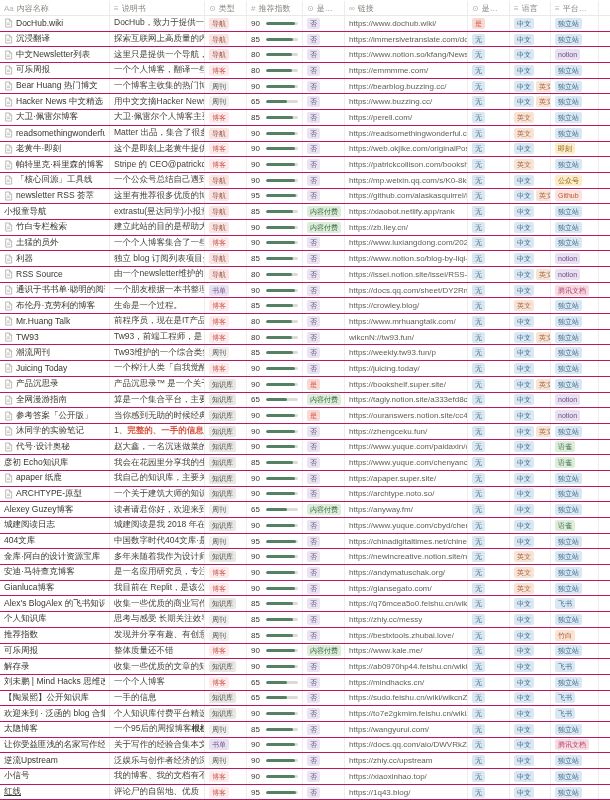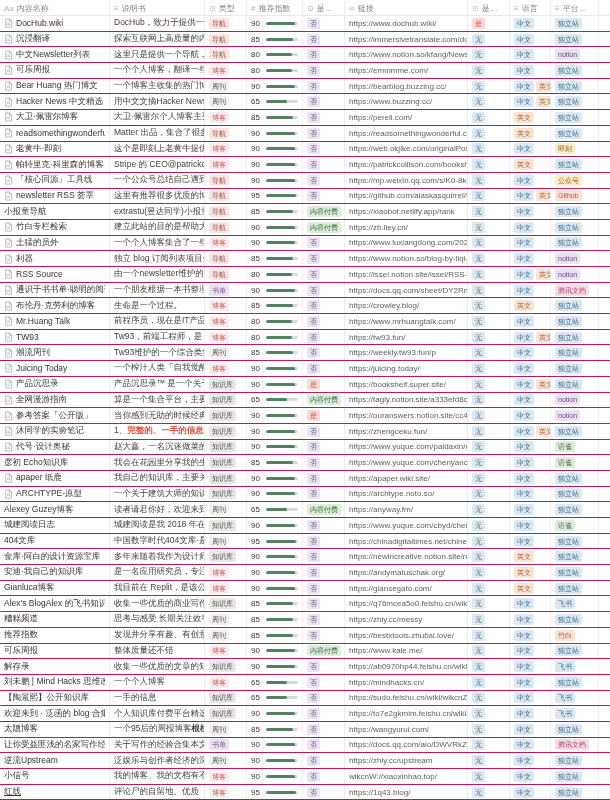--- a/index.html
+++ b/index.html
@@ -831,21 +831,21 @@
         <div class="td score-cell">
           <span class="score-num">80</span>
           <div class="bar" style="background: rgb(220, 218, 213);">
             <div class="bar-fill" style="width: 80%; background: rgb(84, 129, 100);"></div>
           </div>
         </div>
         <div class="td">
           <span class="tag" style="background: rgb(234, 228, 240); color: rgb(108, 90, 140);">否</span>
         </div>
         <div class="td">
-          <span class="link">https://tw93.fun/</span>
+          <span class="link">wikcnN://tw93.fun/</span>
         </div>
         <div class="td">
           <span class="tag" style="background: rgb(217, 232, 242); color: rgb(58, 101, 134);">无</span>
         </div>
         <div class="td tags">
           <span class="tag" style="background: rgb(217, 232, 242); color: rgb(58, 101, 134);">中文</span>
           <span class="tag" style="background: rgb(249, 227, 210); color: rgb(162, 106, 79);">英文</span>
         </div>
         <div class="td tags">
           <span class="tag" style="background: rgb(217, 232, 242); color: rgb(58, 101, 134);">独立站</span>
@@ -1163,21 +1163,21 @@
         <div class="td score-cell">
           <span class="score-num">90</span>
           <div class="bar" style="background: rgb(220, 218, 213);">
             <div class="bar-fill" style="width: 90%; background: rgb(84, 129, 100);"></div>
           </div>
         </div>
         <div class="td">
           <span class="tag" style="background: rgb(234, 228, 240); color: rgb(108, 90, 140);">否</span>
         </div>
         <div class="td">
-          <span class="link">https://apaper.wiki.site/</span>
+          <span class="link">https://apaper.super.site/</span>
         </div>
         <div class="td">
           <span class="tag" style="background: rgb(217, 232, 242); color: rgb(58, 101, 134);">无</span>
         </div>
         <div class="td tags">
           <span class="tag" style="background: rgb(217, 232, 242); color: rgb(58, 101, 134);">中文</span>
         </div>
         <div class="td tags">
           <span class="tag" style="background: rgb(217, 232, 242); color: rgb(58, 101, 134);">独立站</span>
         </div>
@@ -1342,21 +1342,21 @@
         </div>
         <div class="td tags">
           <span class="tag" style="background: rgb(249, 227, 210); color: rgb(162, 106, 79);">英文</span>
         </div>
         <div class="td tags">
           <span class="tag" style="background: rgb(217, 232, 242); color: rgb(58, 101, 134);">独立站</span>
         </div>
       </div>
       <div class="tr grid">
         <div class="td name-cell">
-          <span class="name">安迪·我自己的知识库</span>
+          <span class="name">安迪·马特查克博客</span>
         </div>
         <div class="td desc">
           <span>是一名应用研究员，专注于创建用</span>
         </div>
         <div class="td">
           <span class="tag" style="background: rgb(253, 235, 236); color: rgb(203, 90, 85);">博客</span>
         </div>
         <div class="td score-cell">
           <span class="score-num">90</span>
           <div class="bar" style="background: rgb(220, 218, 213);">
@@ -1438,21 +1438,21 @@
         </div>
         <div class="td tags">
           <span class="tag" style="background: rgb(217, 232, 242); color: rgb(58, 101, 134);">中文</span>
         </div>
         <div class="td tags">
           <span class="tag" style="background: rgb(217, 232, 242); color: rgb(58, 101, 134);">飞书</span>
         </div>
       </div>
       <div class="tr grid">
         <div class="td name-cell">
-          <span class="name">糟糕频道</span>
+          <span class="name">个人知识库</span>
         </div>
         <div class="td desc">
           <span>思考与感受 长期关注效率工具、互</span>
         </div>
         <div class="td">
           <span class="tag" style="background: rgb(241, 240, 239); color: rgb(75, 74, 71);">周刊</span>
         </div>
         <div class="td score-cell">
           <span class="score-num">85</span>
           <div class="bar" style="background: rgb(220, 218, 213);">
@@ -1777,21 +1777,21 @@
         <div class="td score-cell">
           <span class="score-num">90</span>
           <div class="bar" style="background: rgb(220, 218, 213);">
             <div class="bar-fill" style="width: 90%; background: rgb(84, 129, 100);"></div>
           </div>
         </div>
         <div class="td">
           <span class="tag" style="background: rgb(234, 228, 240); color: rgb(108, 90, 140);">否</span>
         </div>
         <div class="td">
-          <span class="link">wikcnW://xiaoxinhao.top/</span>
+          <span class="link">https://xiaoxinhao.top/</span>
         </div>
         <div class="td">
           <span class="tag" style="background: rgb(217, 232, 242); color: rgb(58, 101, 134);">无</span>
         </div>
         <div class="td tags">
           <span class="tag" style="background: rgb(217, 232, 242); color: rgb(58, 101, 134);">中文</span>
         </div>
         <div class="td tags">
           <span class="tag" style="background: rgb(217, 232, 242); color: rgb(58, 101, 134);">独立站</span>
         </div>

